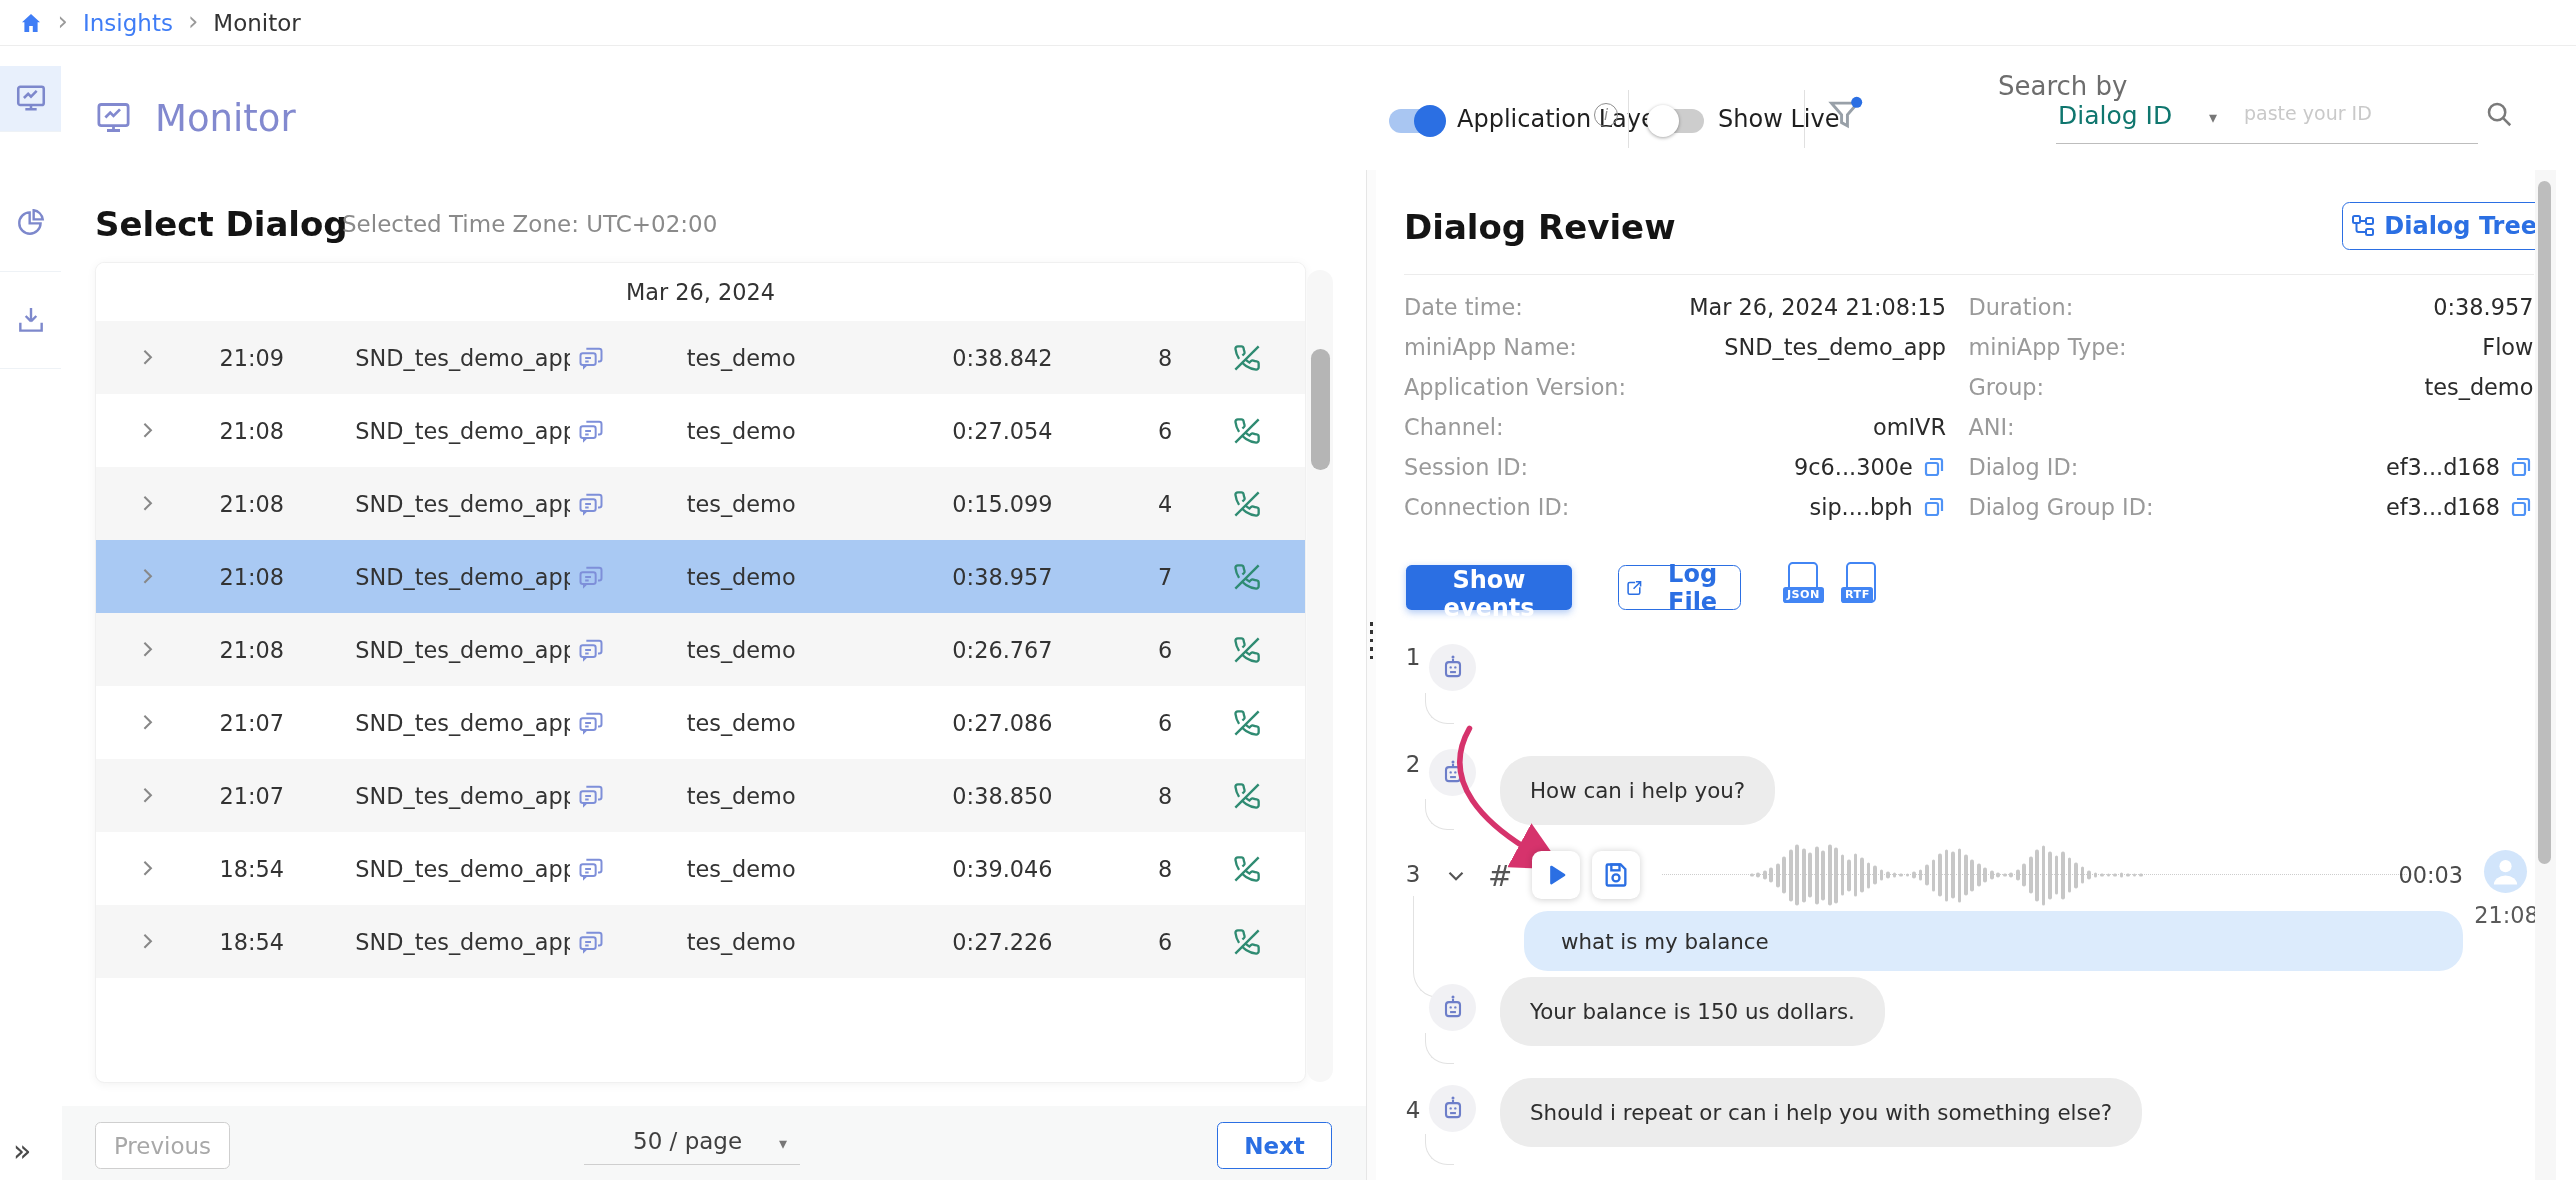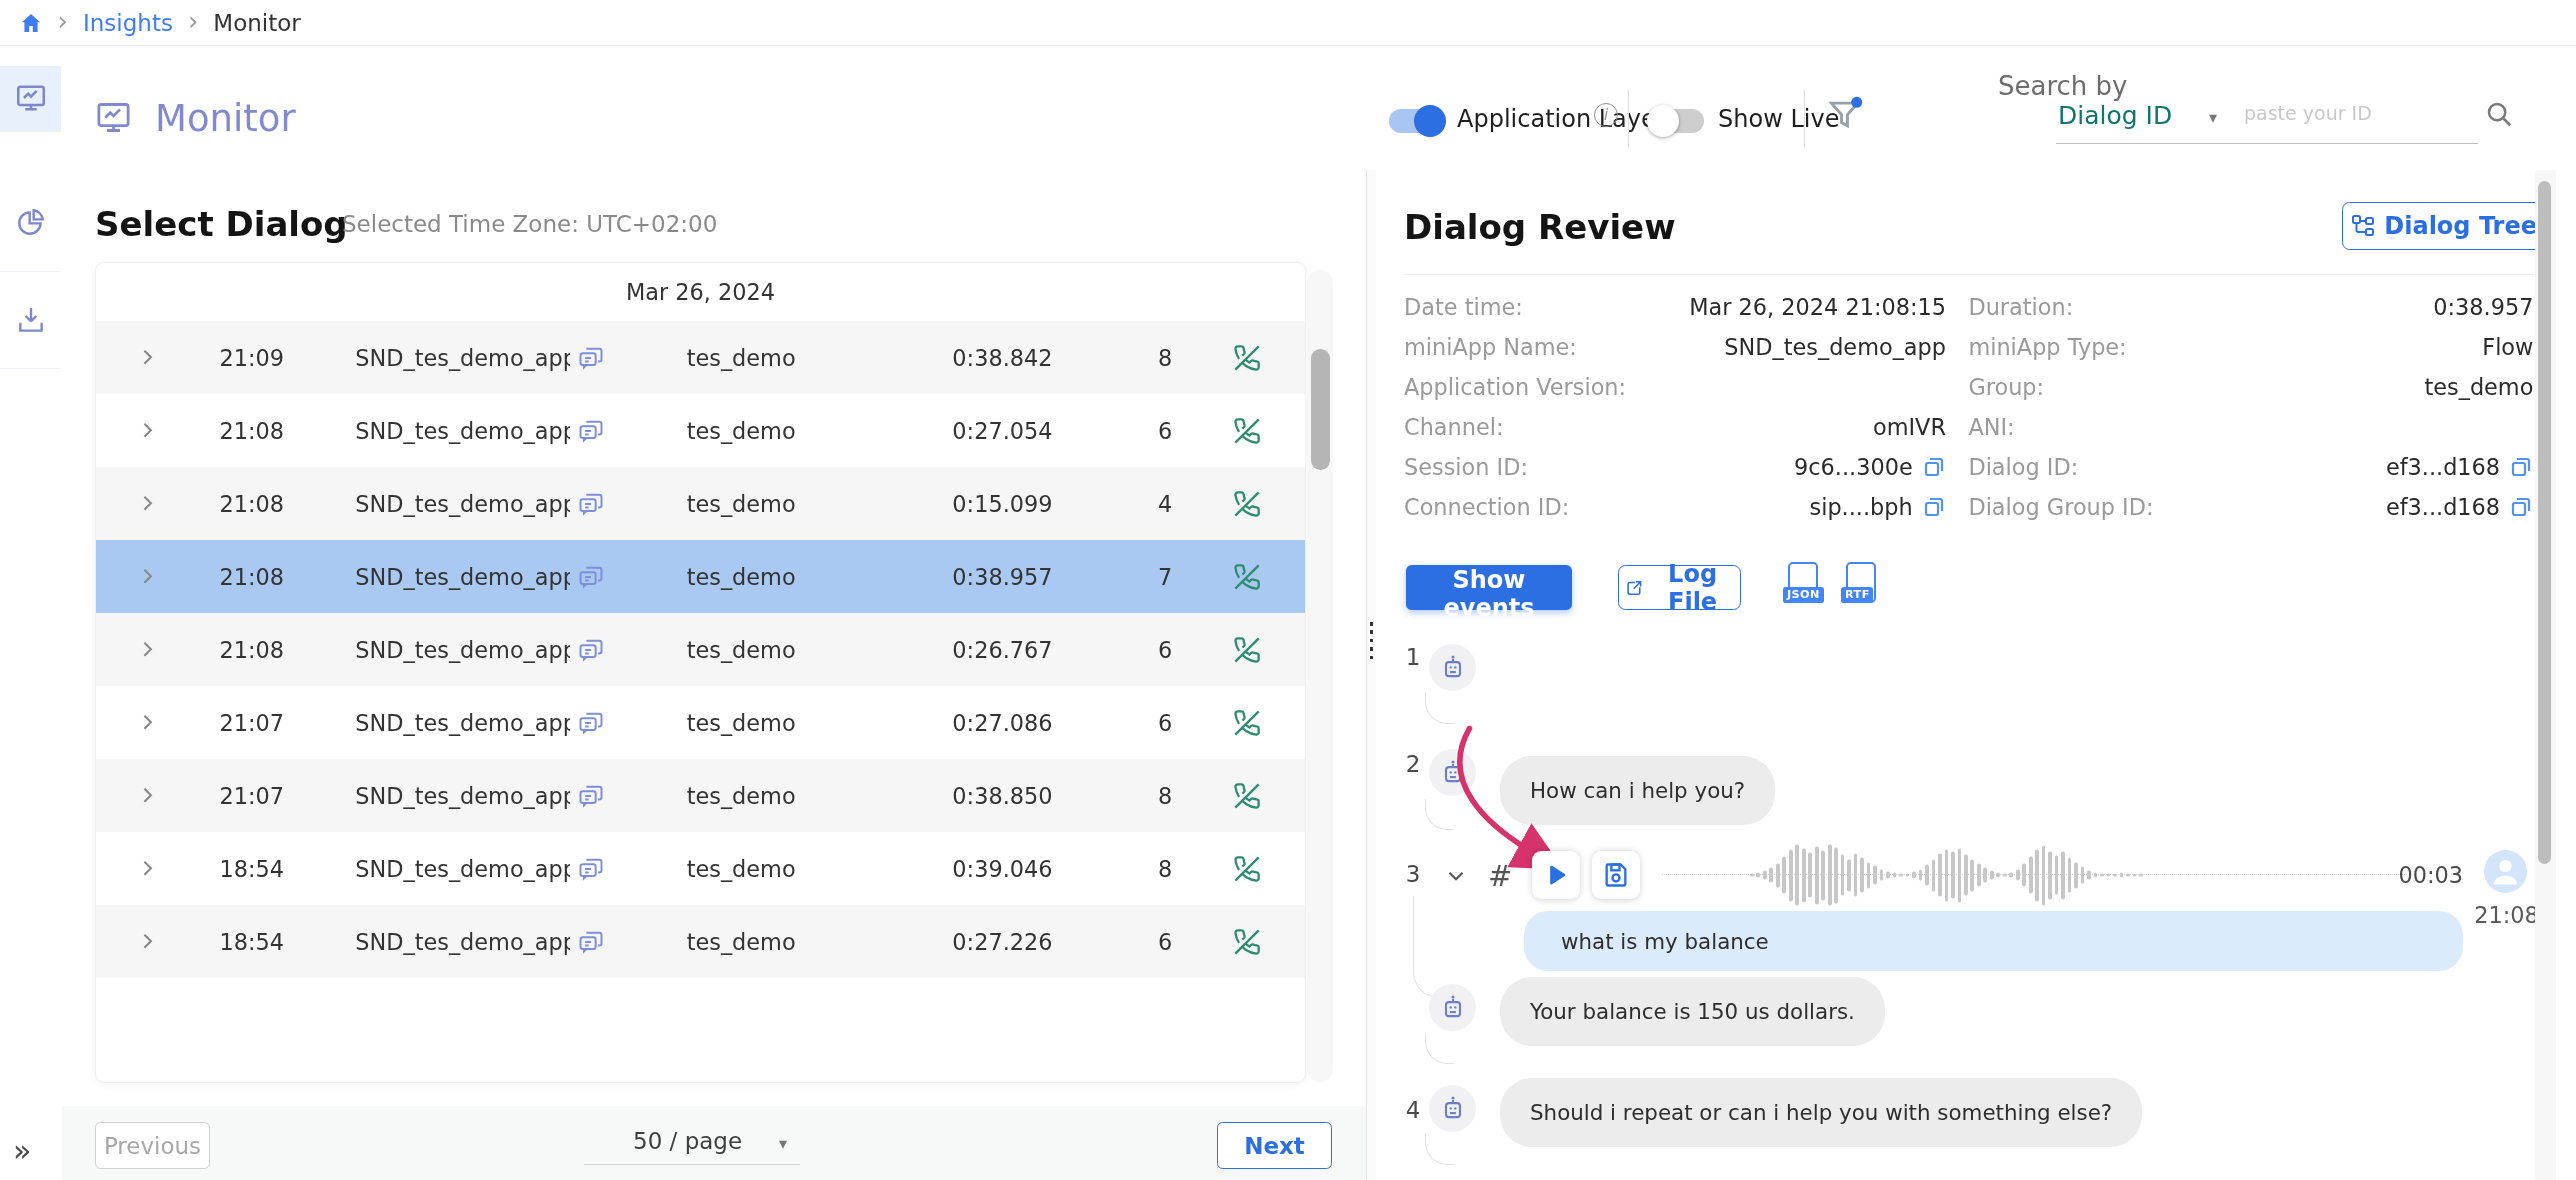--- a/index.html
+++ b/index.html
@@ -63,21 +63,21 @@
   .c-type,.h-type{padding-left:6.5px;}
   .c-group,.h-group{padding-left:4.7px;}
   .c-ani,.h-ani{text-align:right;padding-right:43px;}
   .c-dur,.h-dur{text-align:right;padding-right:7.5px;}
   .c-steps,.h-steps{text-align:right;padding-right:3.7px;}
   .c-end,.h-end{padding-left:57px;}
   .tbl-scroll{position:absolute;left:1245px;top:100px;width:26px;height:812px;background:#f7f7f7;border-radius:13px;}
   .tbl-thumb{position:absolute;left:1249px;top:179px;width:18.6px;height:121px;background:#b5b5b5;border-radius:9.3px;cursor:grab;}
 
   .pagestrip{position:absolute;left:0;right:0;top:936px;bottom:0;background:#f7f8f8;}
-  .btn-prev{position:absolute;left:33px;top:16px;width:115px;height:47px;background:#fff;border:0.9px solid #cfcfcf;
+  .btn-prev{position:absolute;left:33px;top:16px;width:135px;height:47px;background:#fff;border:0.9px solid #cfcfcf;
             border-radius:5.6px;color:#a8a8a8;font-size:23px;font-family:inherit;cursor:pointer;}
   .pagesize{position:absolute;left:571px;top:22.4px;font-size:23px;color:#3f3f3f;cursor:pointer;}
   .pagesize-underline{position:absolute;left:522px;top:58px;width:216px;height:0.9px;background:#cfcfcf;}
   .btn-next{position:absolute;left:1155px;top:16px;width:115px;height:47px;background:#fff;border:1.9px solid #2b6fe3;
             border-radius:5.6px;color:#2b6fe3;font-size:23px;font-weight:600;font-family:inherit;cursor:pointer;}
 
   
   .split{position:absolute;left:1366px;top:170px;bottom:0;width:10.2px;background:#fbfbfb;
          border-left:0.9px solid #e6e6e6;border-right:0.9px solid #e6e6e6;cursor:col-resize;}
   .grip{position:absolute;left:2.8px;top:452px;}

